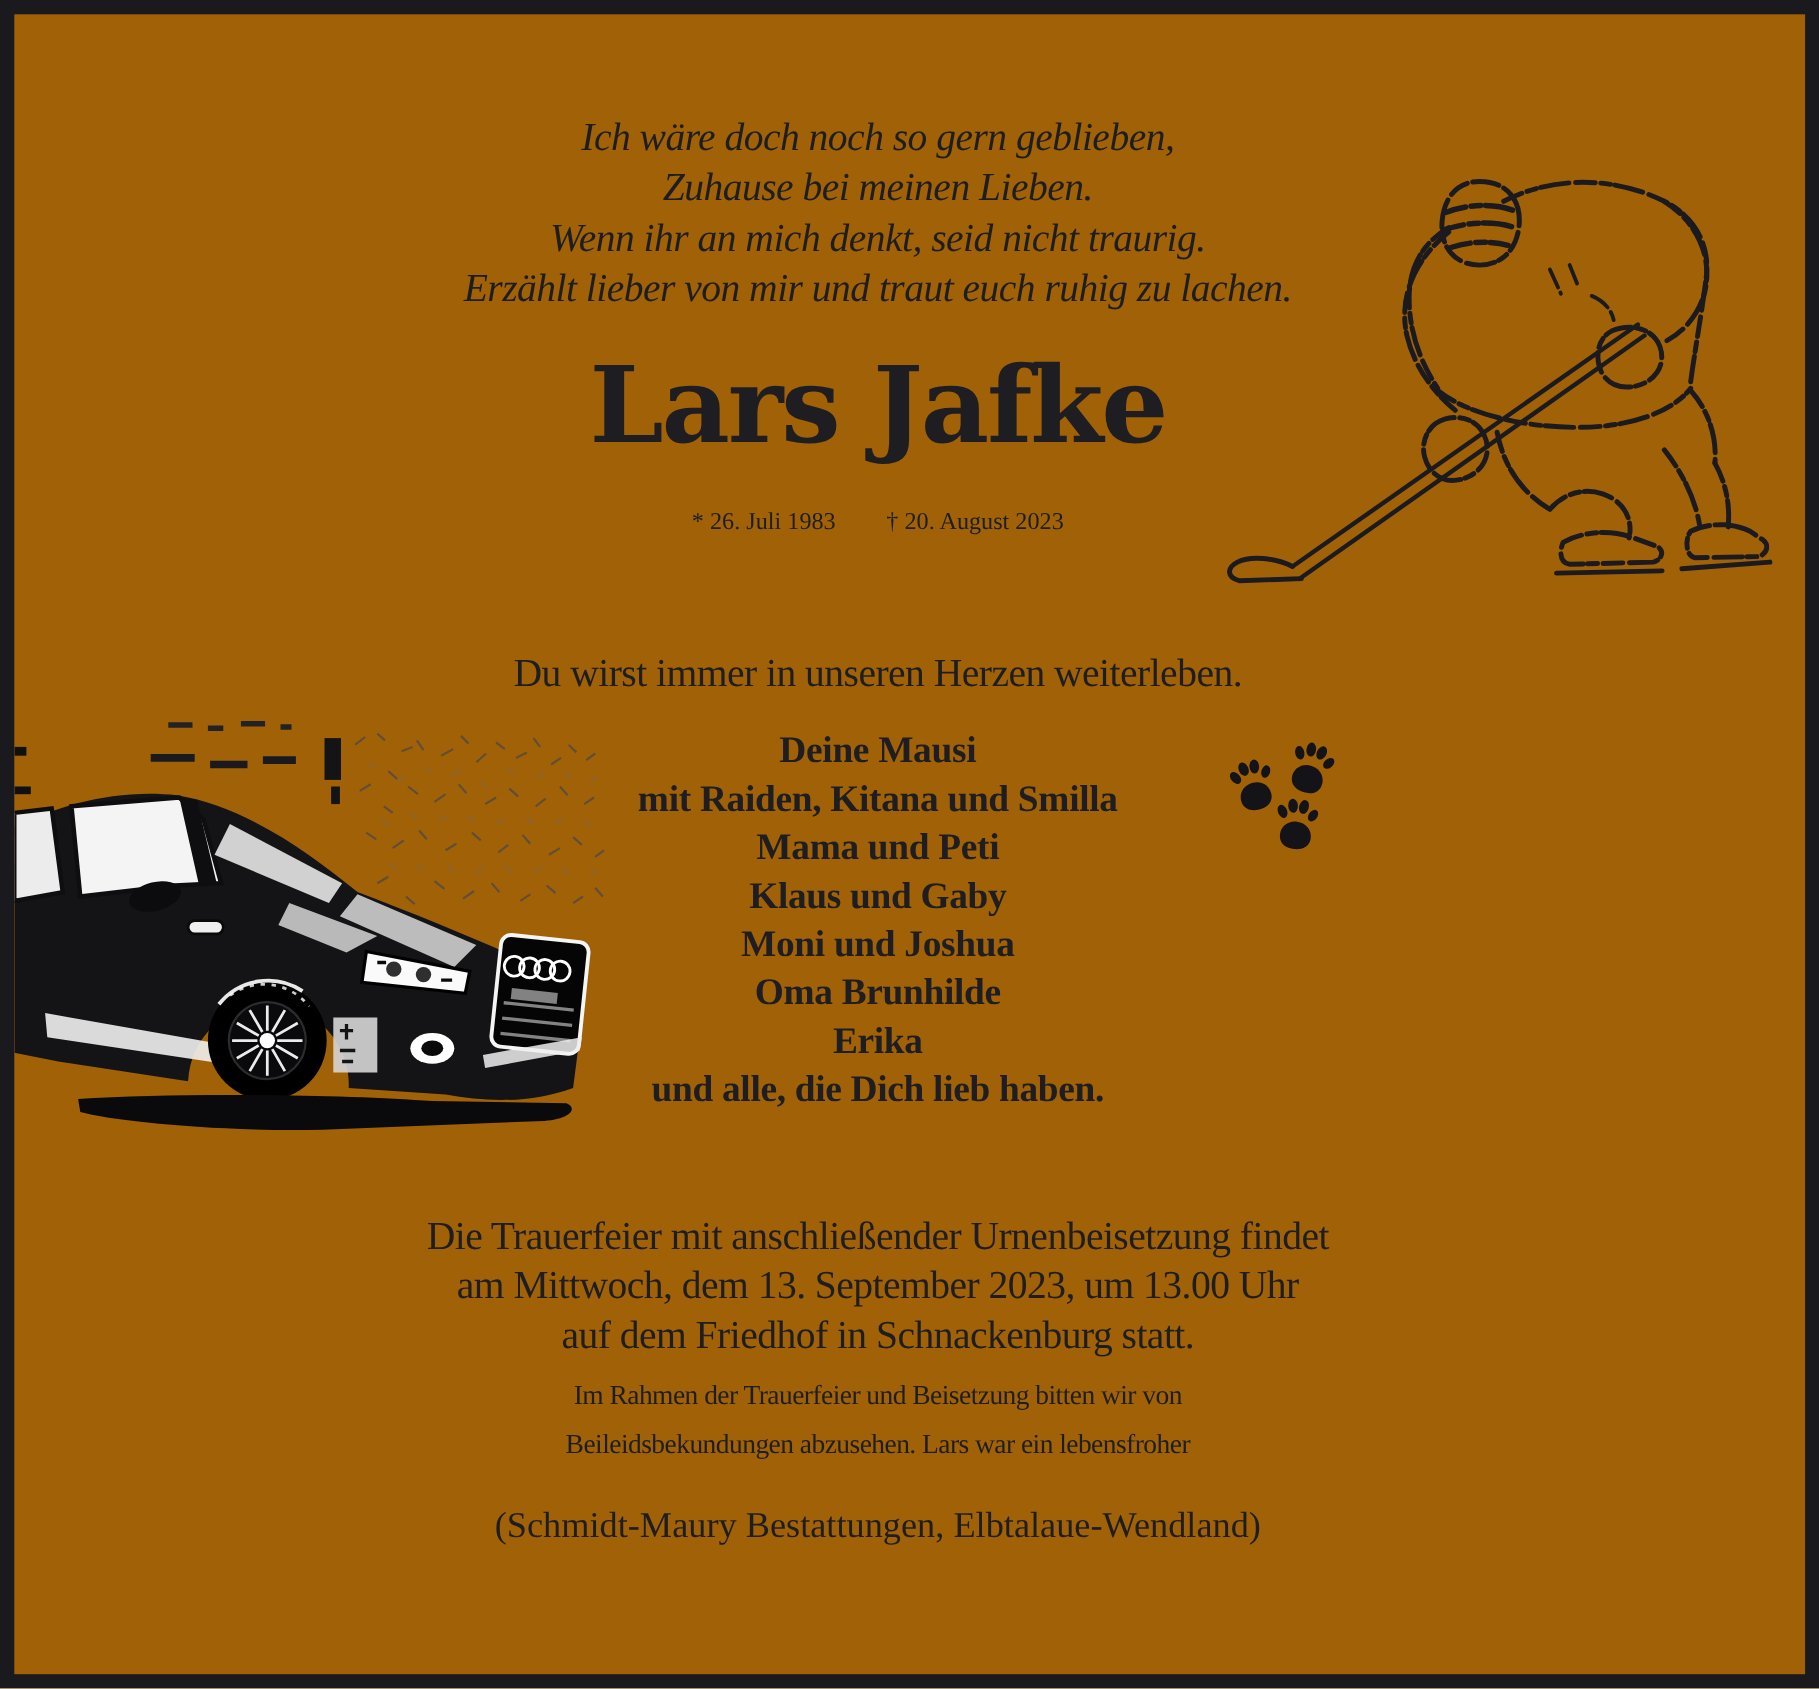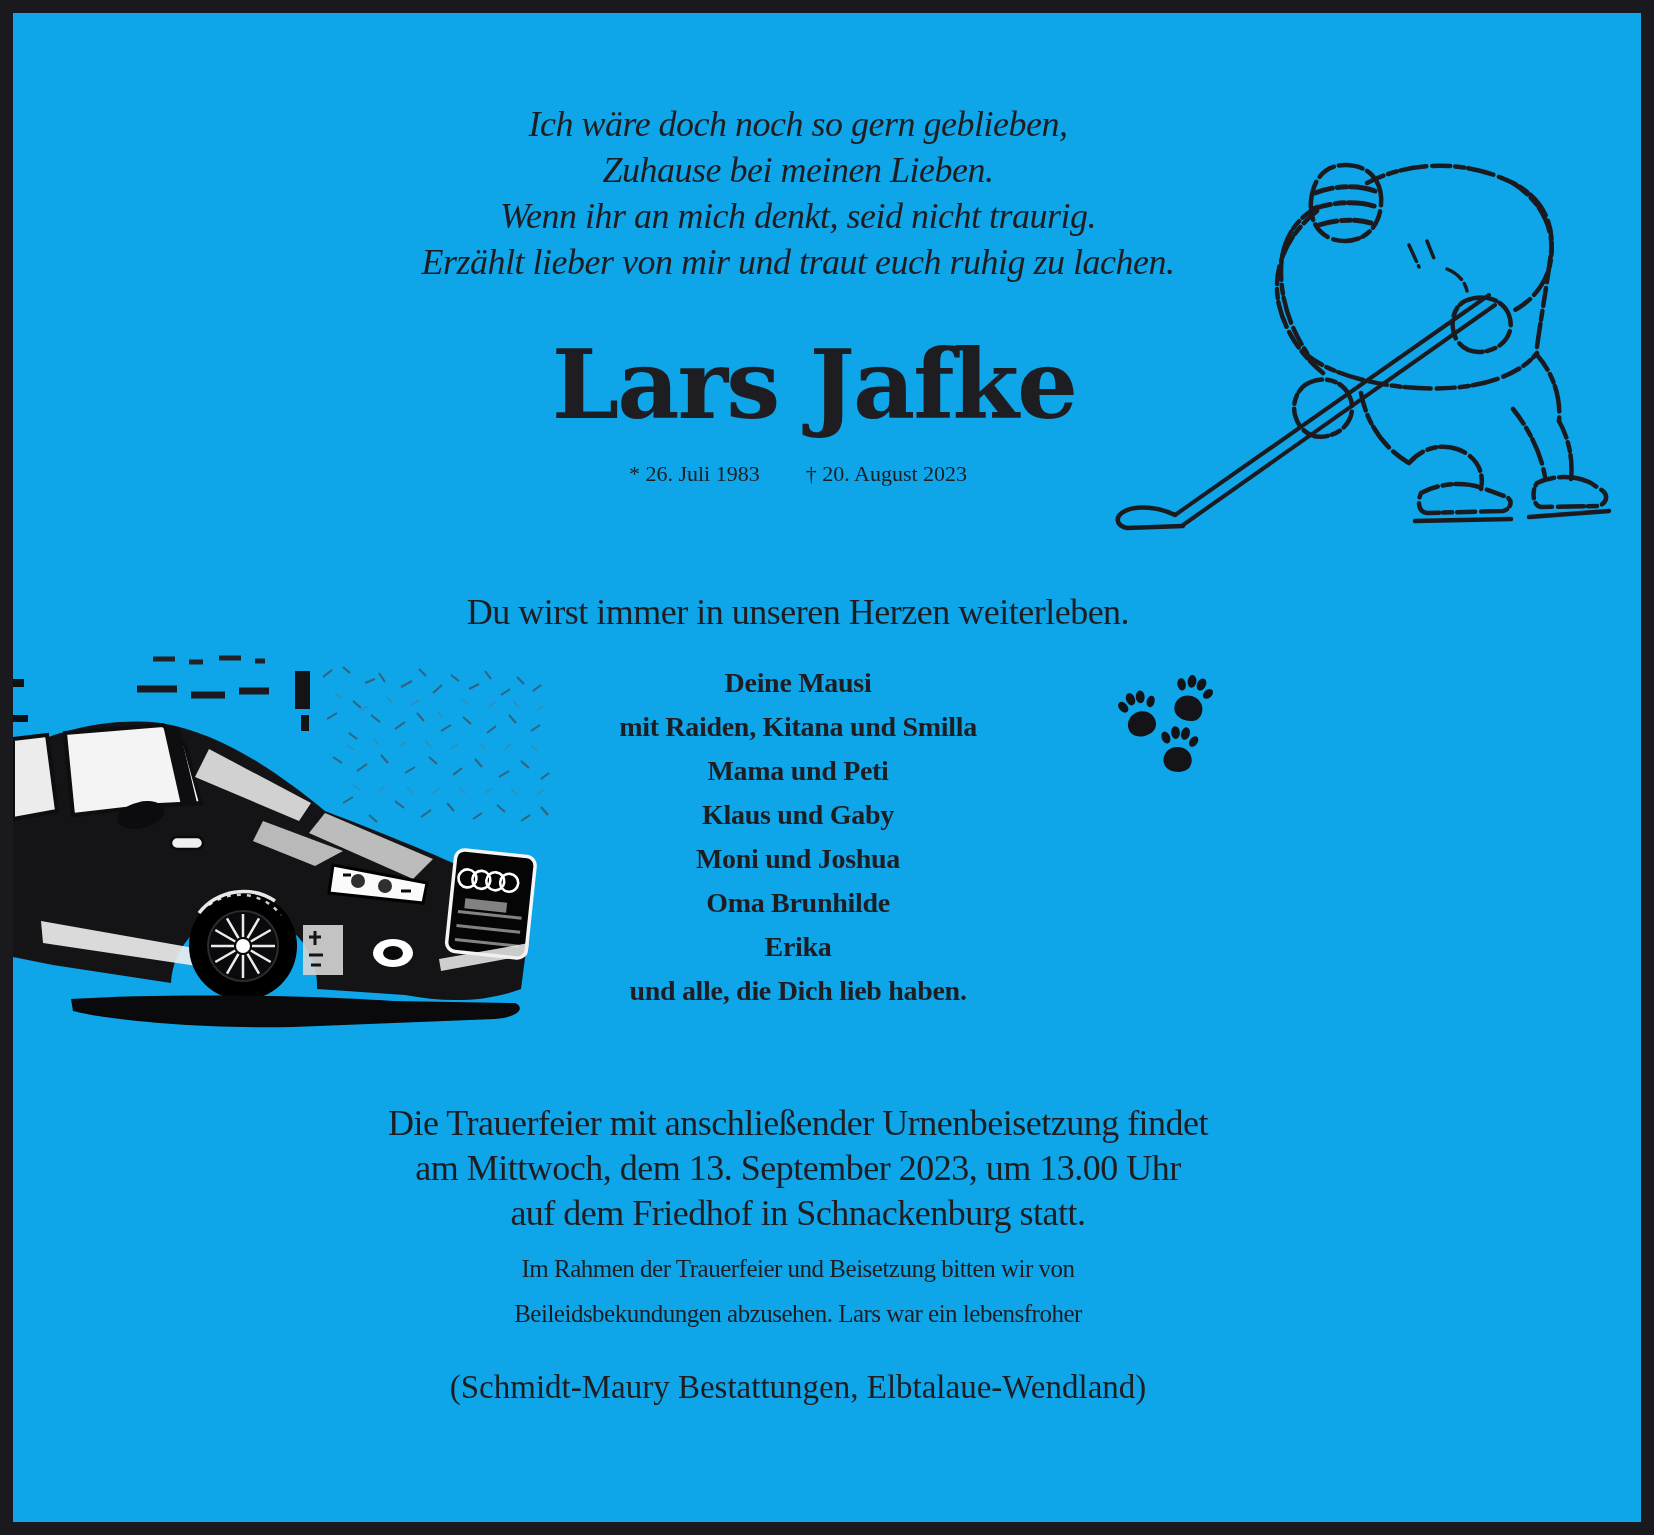--- a/index.html
+++ b/index.html
@@ -1,33 +1,33 @@
 <!DOCTYPE html>
 <html><head>
 <meta charset="utf-8">
 <style>
   html,body { margin:0; padding:0; background:#ffffff; }
   .page {
     position:relative;
     width:1654px; height:1535px;
     box-sizing:border-box;
-    background:#0ea5e9;
+    background:#a16207;
     border:13px solid #1a1a1e;
     overflow:hidden;
     font-family:"Liberation Serif","DejaVu Serif",serif;
     color:#1e1e22;
   }
   .col { position:absolute; left:147px; width:1276px; text-align:center; }
   .poem       { top:88px;  font-style:italic; font-size:36px; line-height:46px; letter-spacing:-0.5px; }
-  .name       { top:296px; margin:16px; font-family:"DejaVu Serif","Liberation Serif",serif;
+  .name       { top:296px; margin:0; font-family:"DejaVu Serif","Liberation Serif",serif;
                 font-weight:bold; font-size:96px; line-height:1.25; letter-spacing:-2px; }
   .dates      { top:448px; font-size:22px; }
   .dates .gap { display:inline-block; width:46px; }
   .tribute    { top:578px; font-size:36px; letter-spacing:-0.5px; }
-  .mourners   { top:648px; font-weight:bold; font-size:28px; line-height:44px; letter-spacing:-0.3px; }
+  .mourners   { top:648px; font-weight:bold; font-size:34px; line-height:44px; letter-spacing:-0.3px; }
   .funeral    { top:1088px; font-size:36px; line-height:45px; letter-spacing:-0.5px; }
   .note       { top:1233px; font-size:25px; line-height:45px; letter-spacing:-0.5px; }
   .home-line  { top:1356px; font-size:33px; }
   .hockey     { position:absolute; left:1096px; top:136px;  width:514px; height:386px; }
   .car        { position:absolute; left:0px;    top:640px;  width:542px; height:380px; }
   .paws       { position:absolute; left:1086px; top:648px;  width:130px; height:116px; }
 </style>
 </head>
 <body>
 

